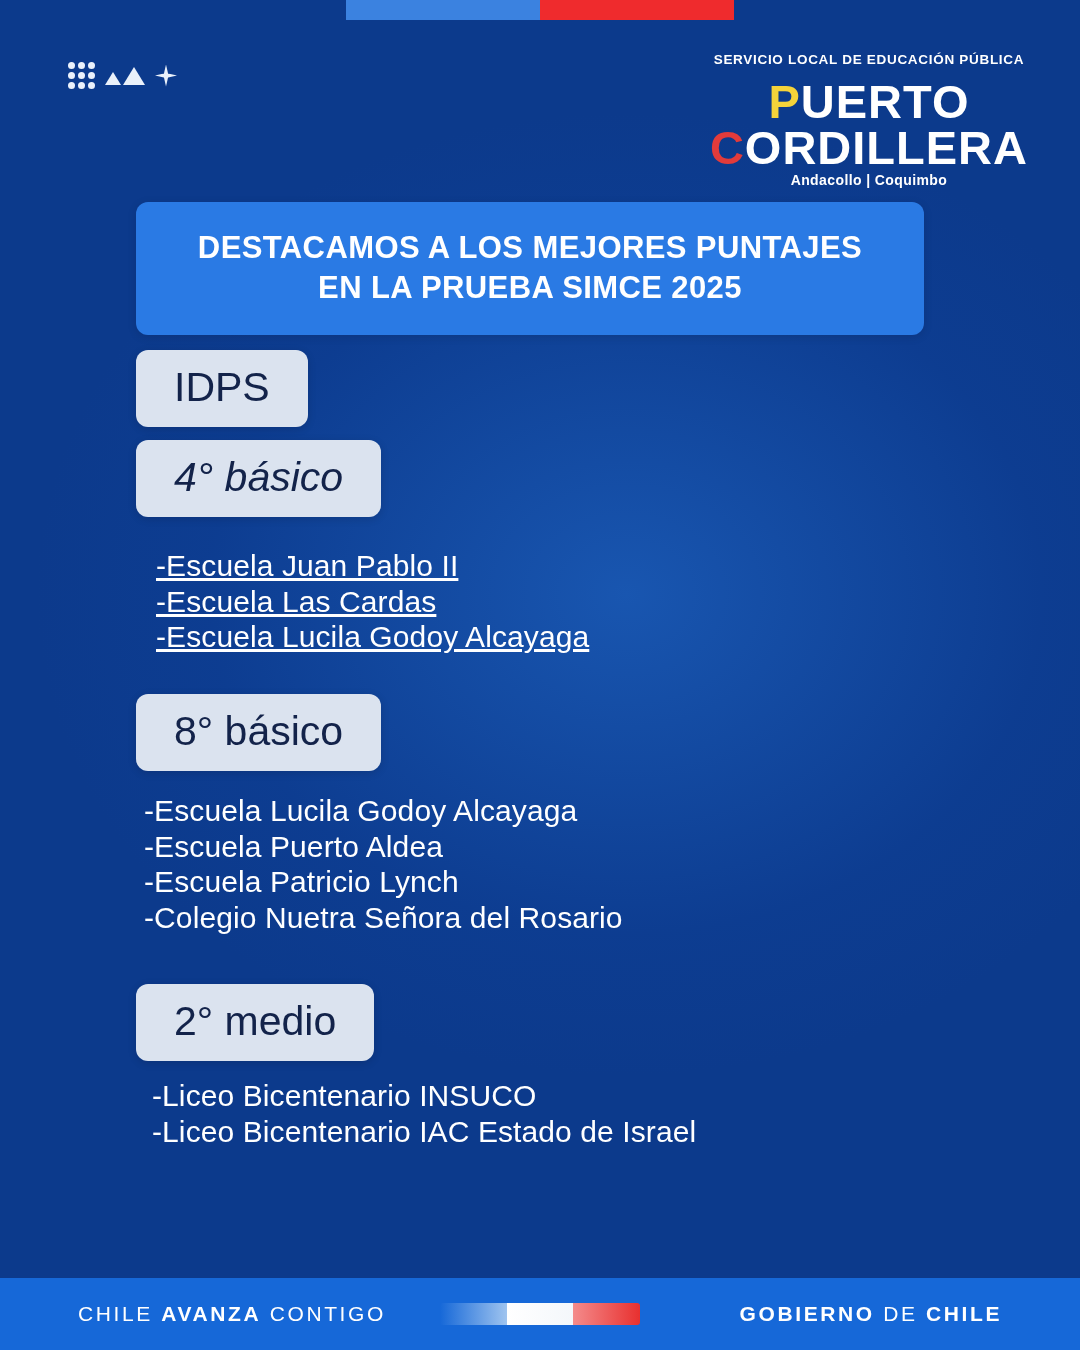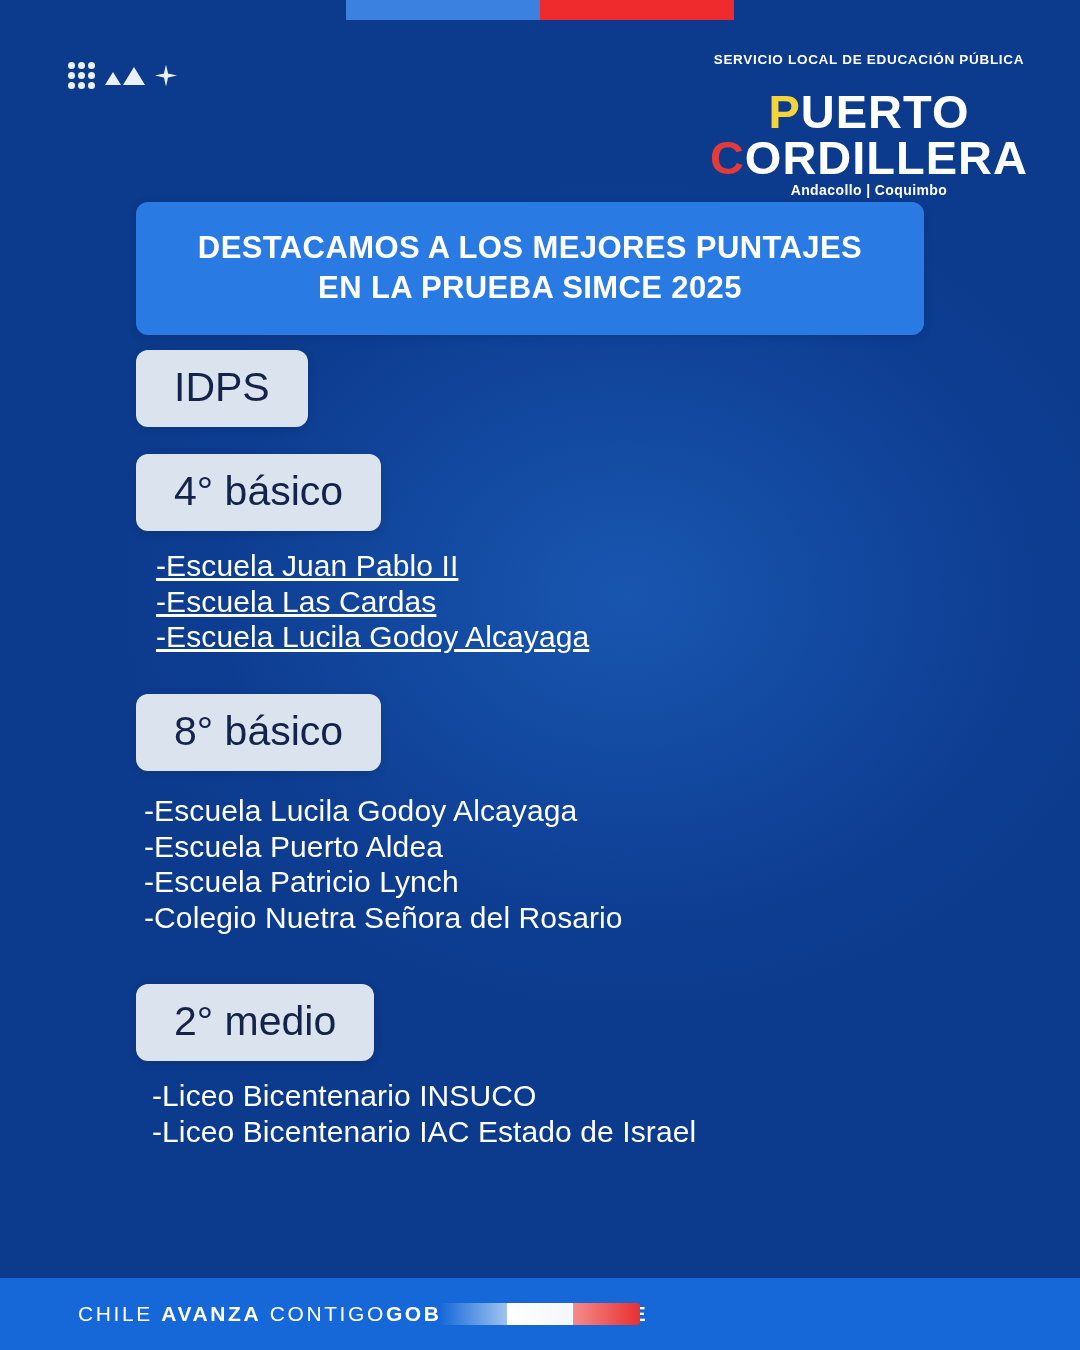--- a/index.html
+++ b/index.html
@@ -68,21 +68,21 @@
     position: absolute;
     top: 52px; right: 52px;
     text-align: center;
     z-index: 6;
     color: #ffffff;
   }
   .brand .eyebrow {
     font-size: 13.5px;
     letter-spacing: 0.7px;
     font-weight: 700;
-    margin-bottom: 22px;
+    margin-bottom: 12px;
   }
   .brand .word {
     font-size: 47px;
     font-weight: 800;
     letter-spacing: 1px;
     line-height: 0.98;
     white-space: nowrap;
   }
   .brand .word .c1 { color: #f5d33a; }
   .brand .word .c2 { color: #e23b3b; }
@@ -120,21 +120,21 @@
     color: #13234a;
     border-radius: 12px;
     font-size: 41px;
     font-weight: 500;
     padding: 14px 38px 16px;
     box-shadow: 0 2px 8px rgba(0,0,0,0.14);
   }
   .pill-wrap { position: absolute; left: 136px; }
 
   .idps-wrap { top: 350px; }
-  .g4-wrap   { top: 454px; }
+  .g4-wrap   { top: 440px; font-style: italic; }
   .g8-wrap   { top: 694px; }
   .g2-wrap   { top: 984px; }
 
   .list {
     position: absolute;
     left: 148px;
     color: #ffffff;
     font-size: 30px;
     line-height: 1.19;
     font-weight: 400;
@@ -147,20 +147,21 @@
 
   
   .footer {
     position: absolute;
     left: 0; bottom: 0;
     width: 1080px;
     height: 72px;
     background: #1668d8;
     display: flex;
     align-items: center;
+    justify-content: space-between;
     padding: 0 78px;
     z-index: 7;
   }
   .footer-left, .footer-right {
     color: #ffffff;
     font-size: 21px;
     letter-spacing: 2.6px;
     font-weight: 400;
   }
   .footer-left b, .footer-right b { font-weight: 800; }

